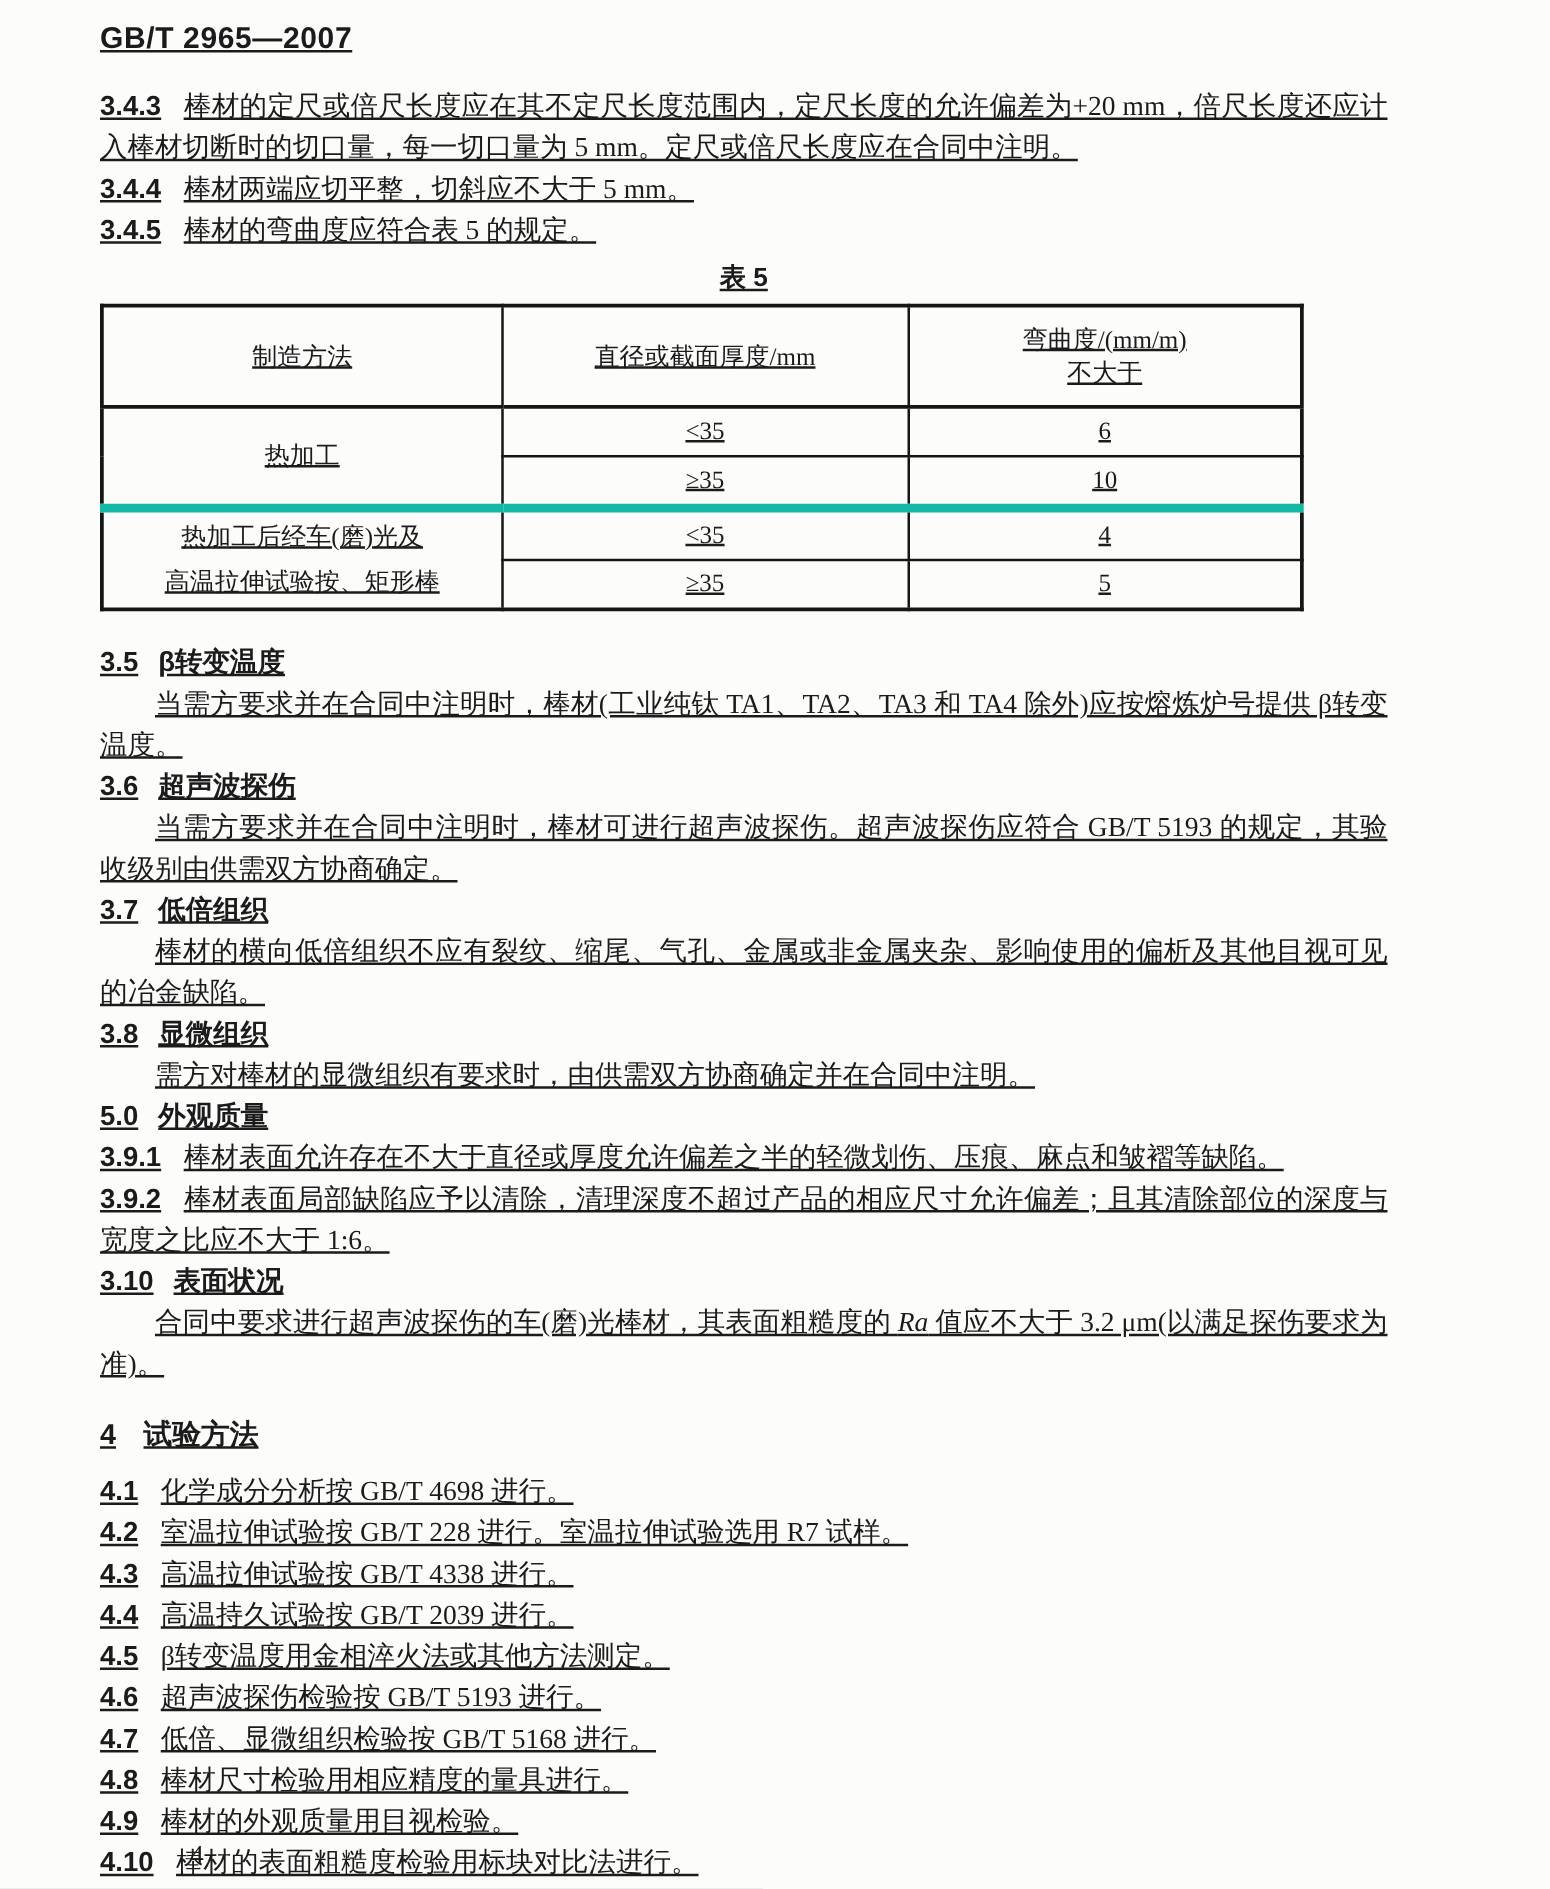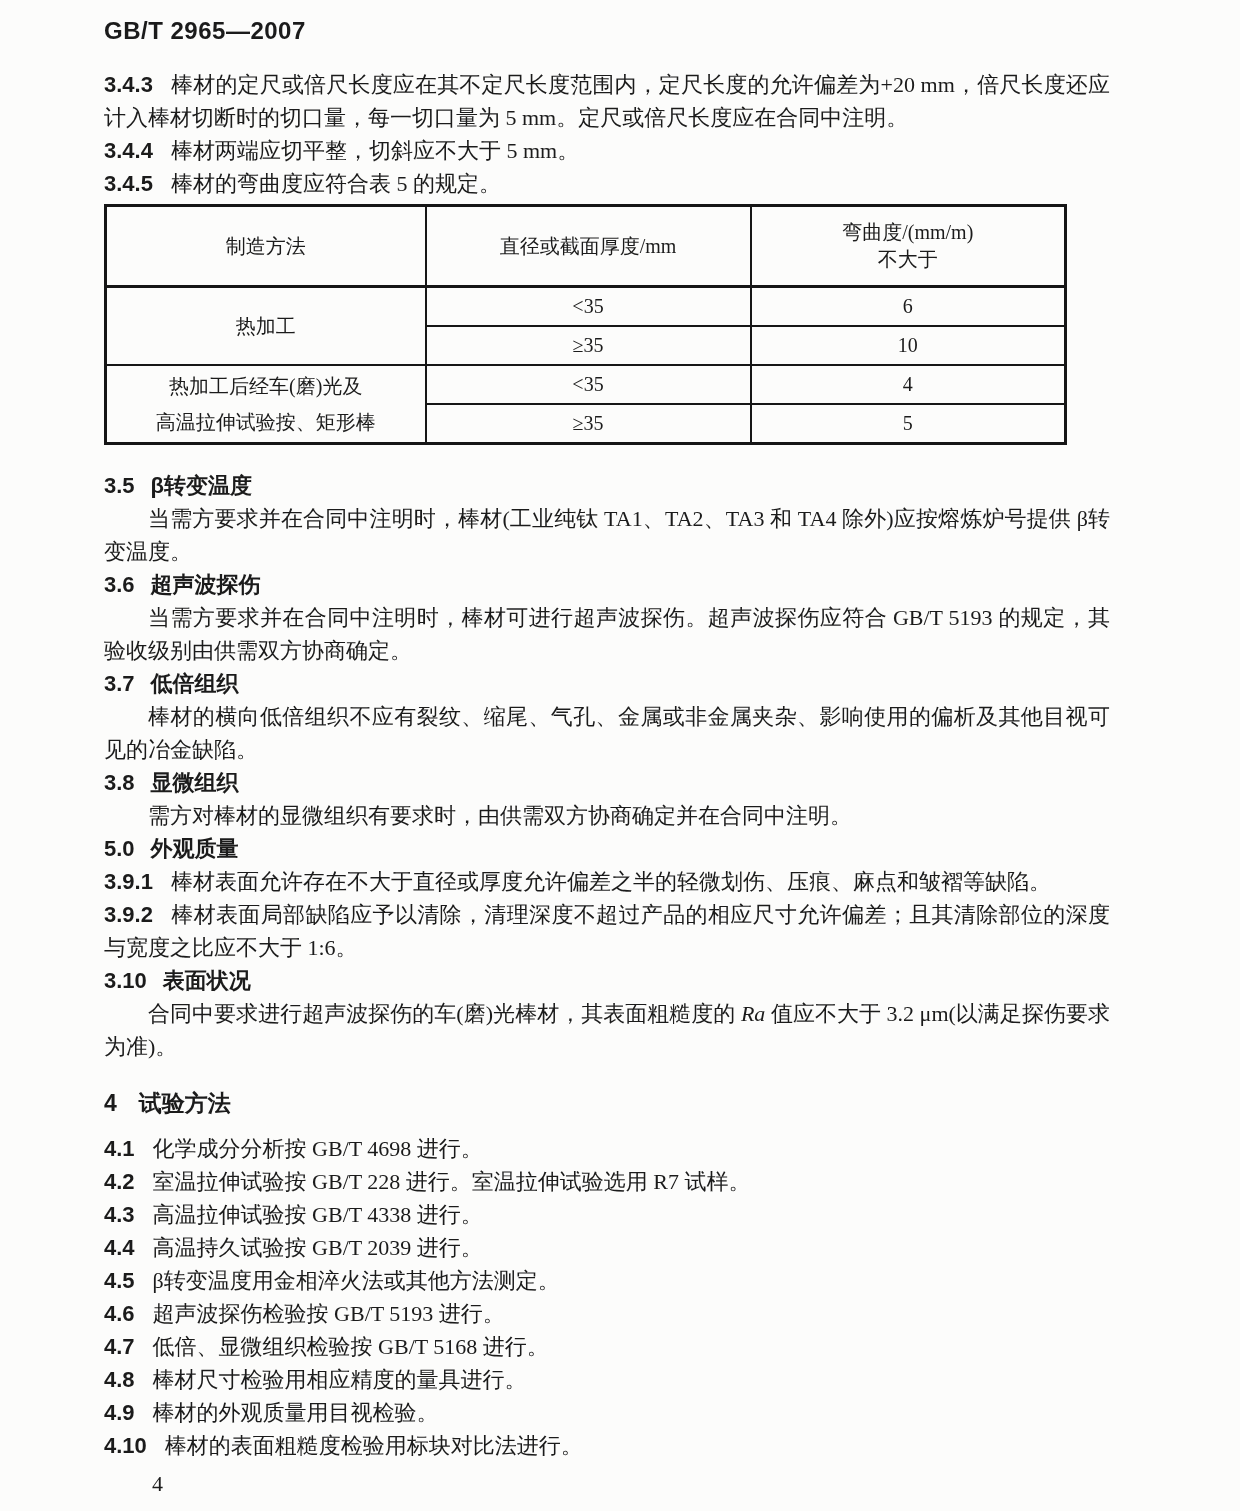--- a/index.html
+++ b/index.html
@@ -5,21 +5,21 @@
   html,body { margin:0; padding:0; background:#d9d9d9; }
   .page {
     position:relative;
     width:1240px; height:1511px;
     background:#fcfcfb;
     overflow:hidden;
     font-family:"Liberation Serif","DejaVu Serif",serif;
     color:#1b1b1b;
     box-sizing:border-box;
   }
-  .content { padding:16px 130px 0 104px; }
+  .content { padding:16px 130px 0 80px;text-decoration:underline; }
 
   .doc-header {
     font-family:"Liberation Sans","DejaVu Sans",sans-serif;
     font-weight:bold;
     font-size:24px;
     line-height:30px;
     margin-bottom:22px;
     letter-spacing:0.5px;
   }
 
@@ -59,21 +59,21 @@
     border:2px solid #161616;
     text-align:center;
     vertical-align:middle;
     font-size:20px;
     font-weight:normal;
     padding:0 6px;
   }
   .t5 thead th { height:78px; border-bottom:3px solid #161616; }
   .t5 tbody td { height:37px; }
   .t5 td.method { line-height:36px; }
-  .t5 tr.group-sep td { border-top:1px solid #14b8a6; }
+  .t5 tr.group-sep td { border-top:7px solid #14b8a6; }
 
   .chapter {
     margin:24px 0 12px 0;
     font-family:"Liberation Sans","DejaVu Sans",sans-serif;
     font-weight:bold;
     font-size:23px;
     line-height:33px;
   }
   .chapter .sec-num { margin-right:22px; }
 
@@ -90,20 +90,21 @@
 
 <div class="page">
   <div class="content">
 
     <div class="doc-header">GB/T 2965—2007</div>
 
     <p class="line"><span class="clause-num">3.4.3</span><span>棒材的定尺或倍尺长度应在其不定尺长度范围内，定尺长度的允许偏差为+20 mm，倍尺长度还应计入棒材切断时的切口量，每一切口量为 5 mm。定尺或倍尺长度应在合同中注明。</span></p>
     <p class="line"><span class="clause-num">3.4.4</span><span>棒材两端应切平整，切斜应不大于 5 mm。</span></p>
     <p class="line"><span class="clause-num">3.4.5</span><span>棒材的弯曲度应符合表 5 的规定。</span></p>
 
+    <p class="tbl-title">表 5</p>
 
     <table class="t5">
       <colgroup>
           <col style="width:320px">
           <col style="width:325px">
           <col style="width:315px">
         </colgroup>
       <thead>
         <tr>
           <th>制造方法</th>

